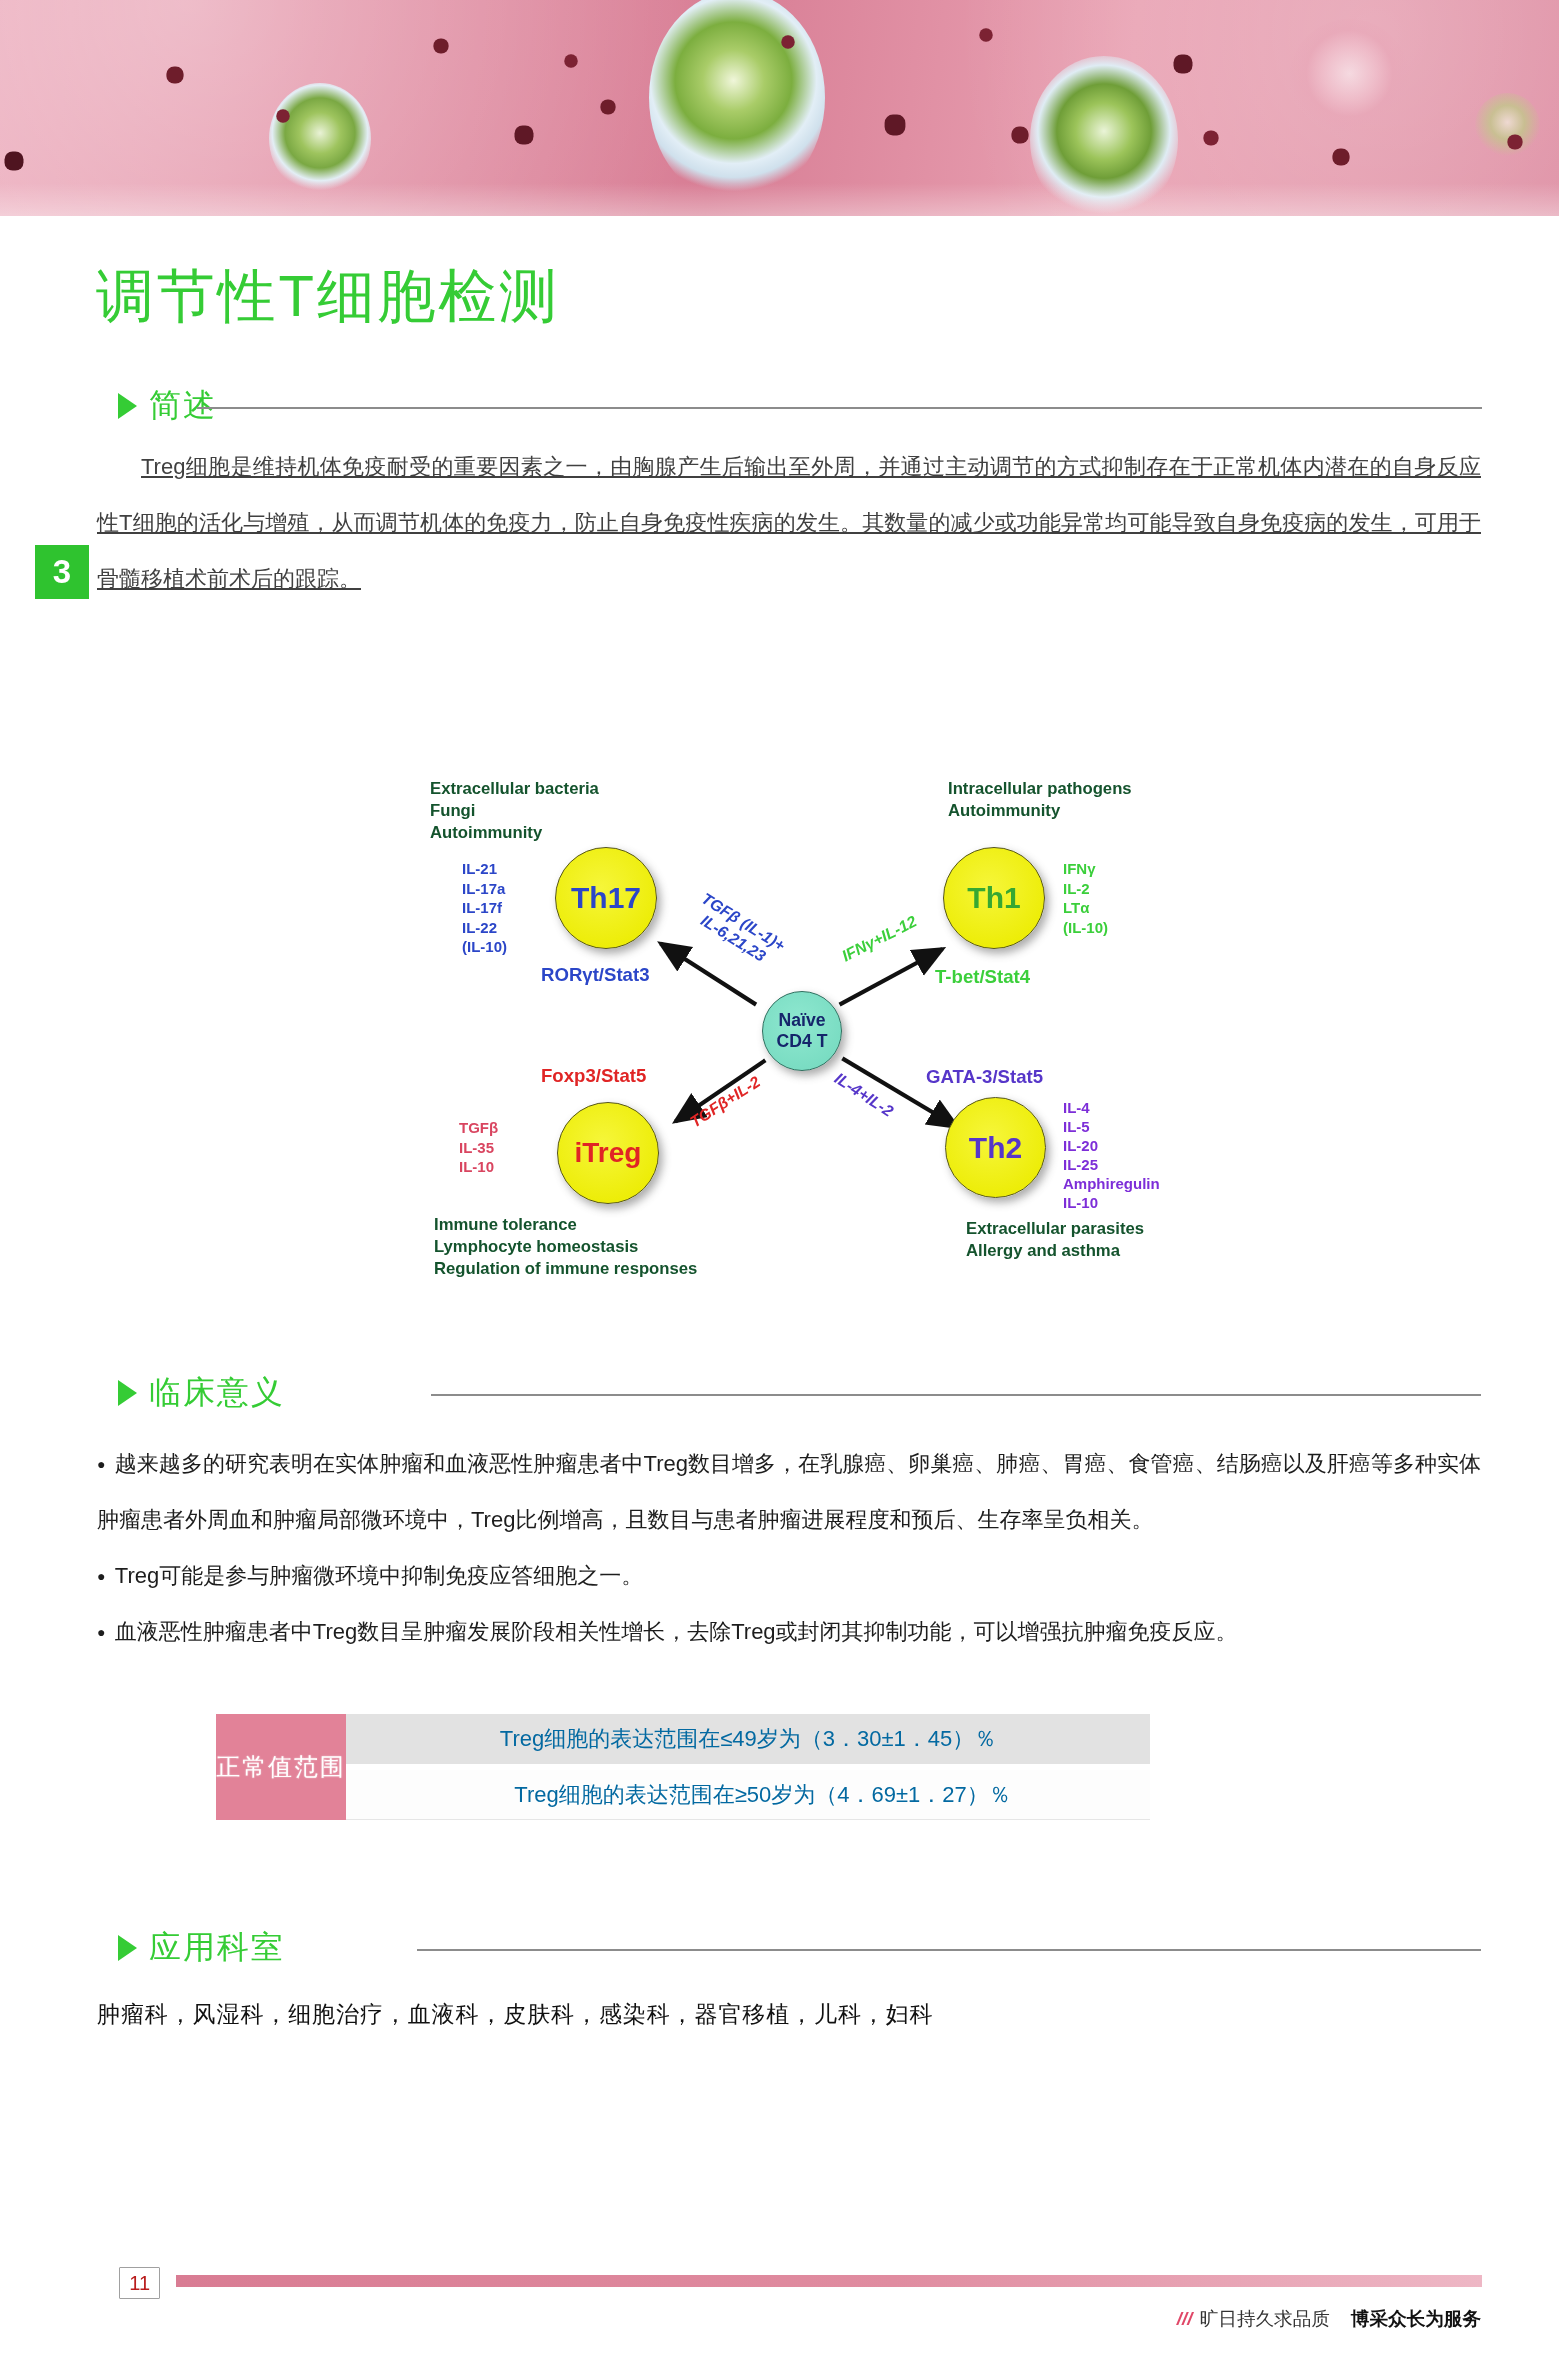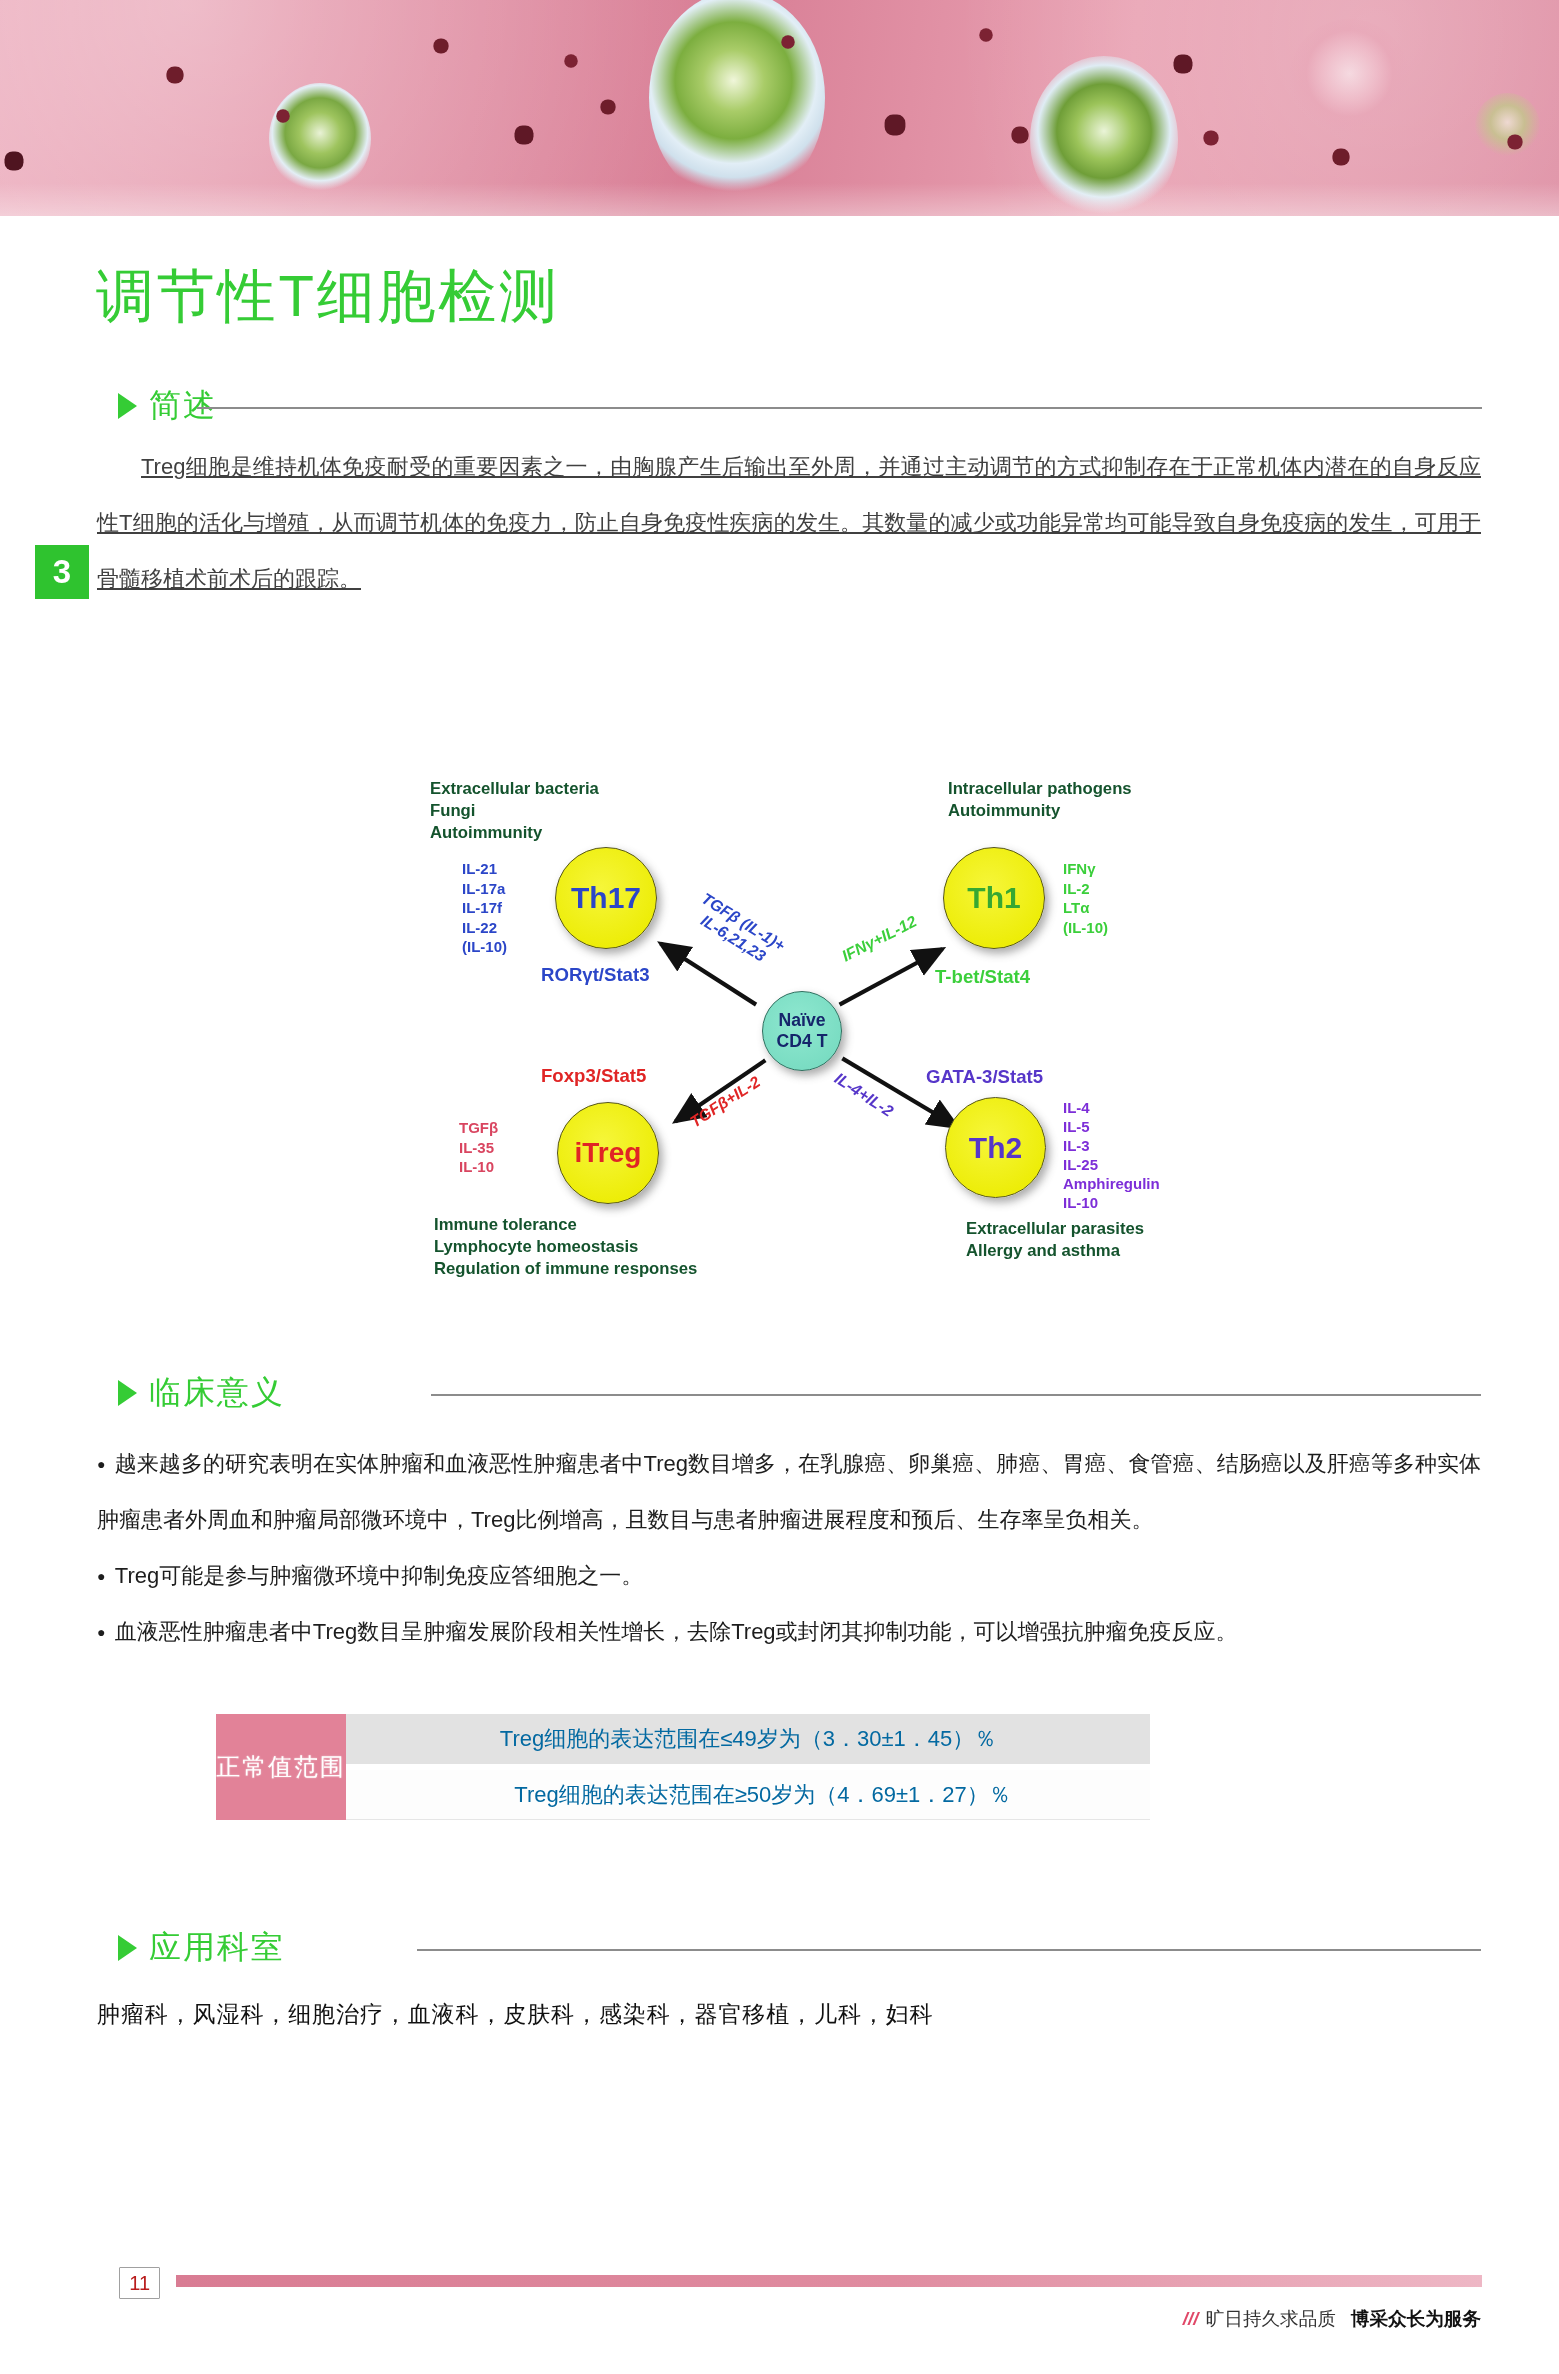--- a/index.html
+++ b/index.html
@@ -87,21 +87,21 @@
   
   .departments { position:absolute; left:97px; top:1999px; font-size:23px; color:#111; letter-spacing:0.9px; }
 
   
   .page-badge { position:absolute; left:119px; top:2267px; border:1.9px solid #a0a0a0; border-radius:1px;
     padding:3.7px 9.3px; font-size:20px; color:#b91c1c; background:#fff; }
   .foot-bar { position:absolute; left:176px; top:2275px; width:1306px; height:12px;
     background:linear-gradient(90deg,#d97c93 0%, #e08ca0 55%, #eeb7c5 100%); }
   .slogan { position:absolute; right:78px; top:2306px; font-size:18.6px; color:#333; }
   .slogan .sl { color:#e04868; font-weight:bold; font-style:italic; margin-right:7.4px; }
-  .slogan .p2 { font-weight:bold; color:#111; margin-left:15px; }
+  .slogan .p2 { font-weight:bold; color:#111; margin-left:21px; }
 </style>
 </head>
 <body>
 
 <div class="page">
 
   <div class="banner">
     <div class="cell c1"></div>
     <div class="cell c2"></div>
     <div class="cell c3"></div>
@@ -197,21 +197,21 @@
     </div>
     <div class="alabel red" style="left:403px; top:311px; width:125px; transform:rotate(-33deg);">TGFβ+IL-2</div>
 
     <div class="abs tf purple" style="left:666px; top:284px;">GATA-3/Stat5</div>
     <div class="node" style="left:685px; top:315px; width:101px; height:101px; font-size:30px;">
       <span class="purple">Th2</span>
     </div>
     <div class="abs cytlist violet" style="left:803px; top:316px; line-height:19px;">
       <div>IL-4</div>
       <div>IL-5</div>
-      <div>IL-3</div>
+      <div>IL-20</div>
       <div>IL-25</div>
       <div>Amphiregulin</div>
       <div>IL-10</div>
     </div>
     <div class="abs cond" style="left:706px; top:436px;">
       <div>Extracellular parasites</div>
       <div>Allergy and asthma</div>
     </div>
     <div class="alabel purple" style="left:541px; top:304px; width:125px; transform:rotate(33deg);">IL-4+IL-2</div>
   </div>

